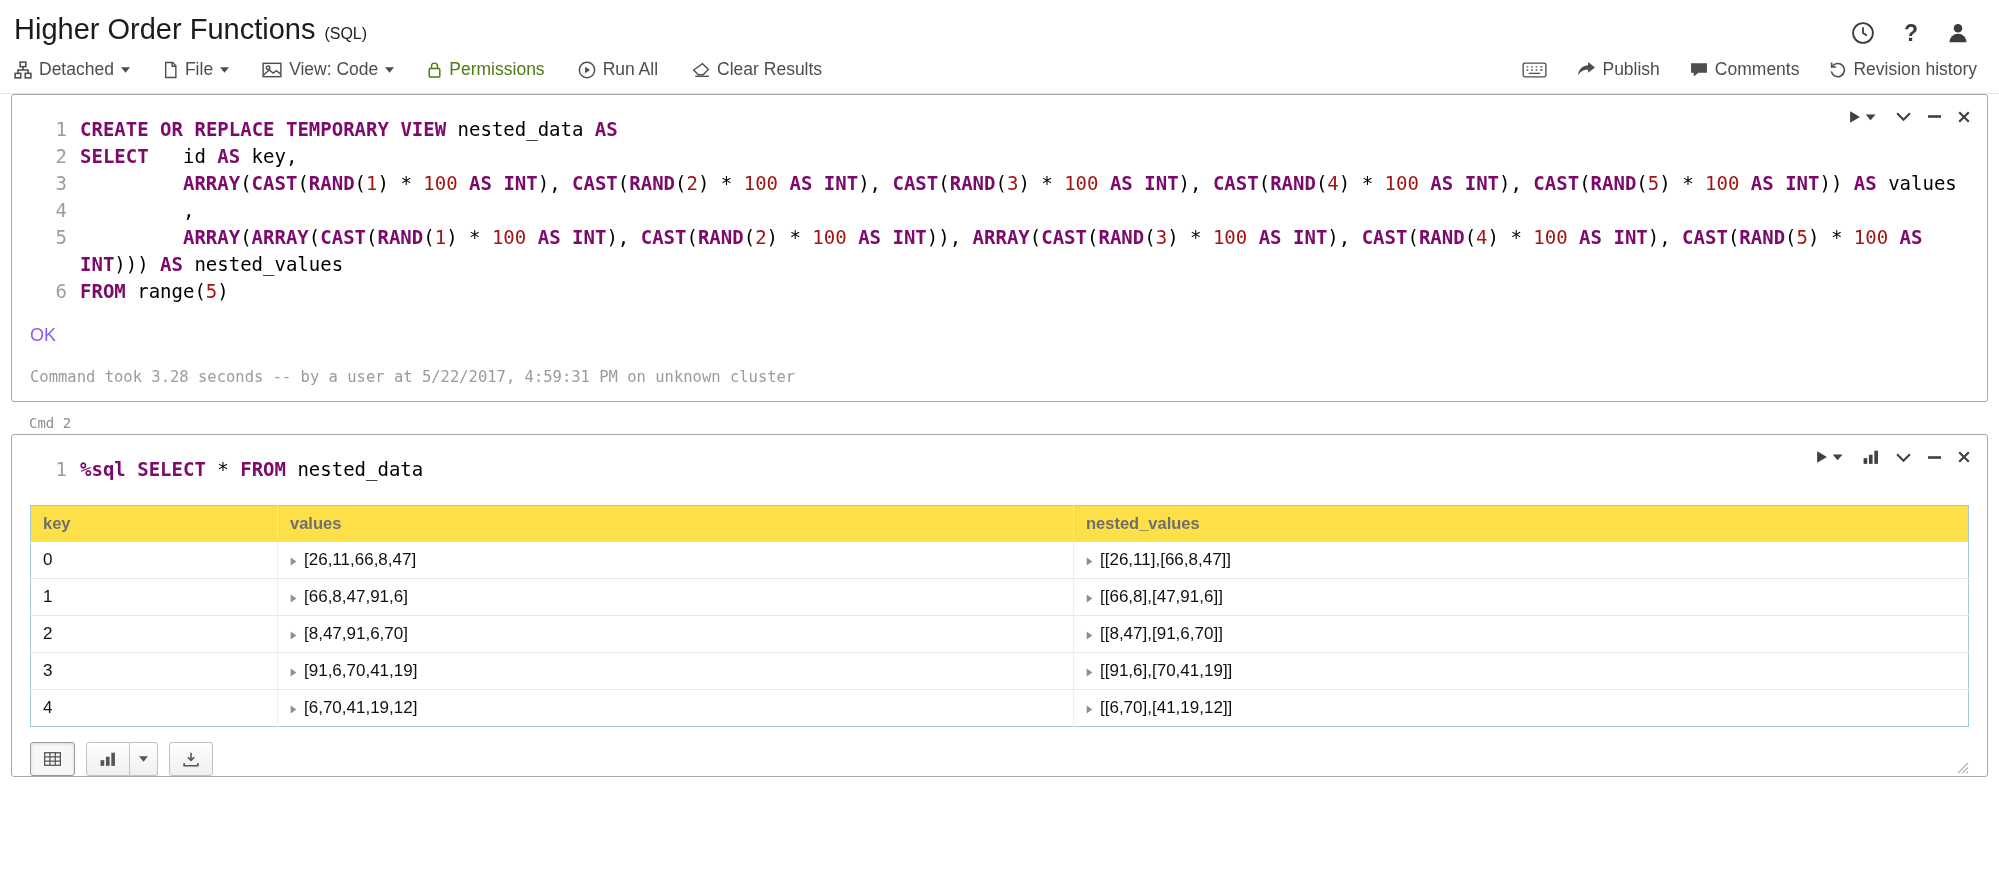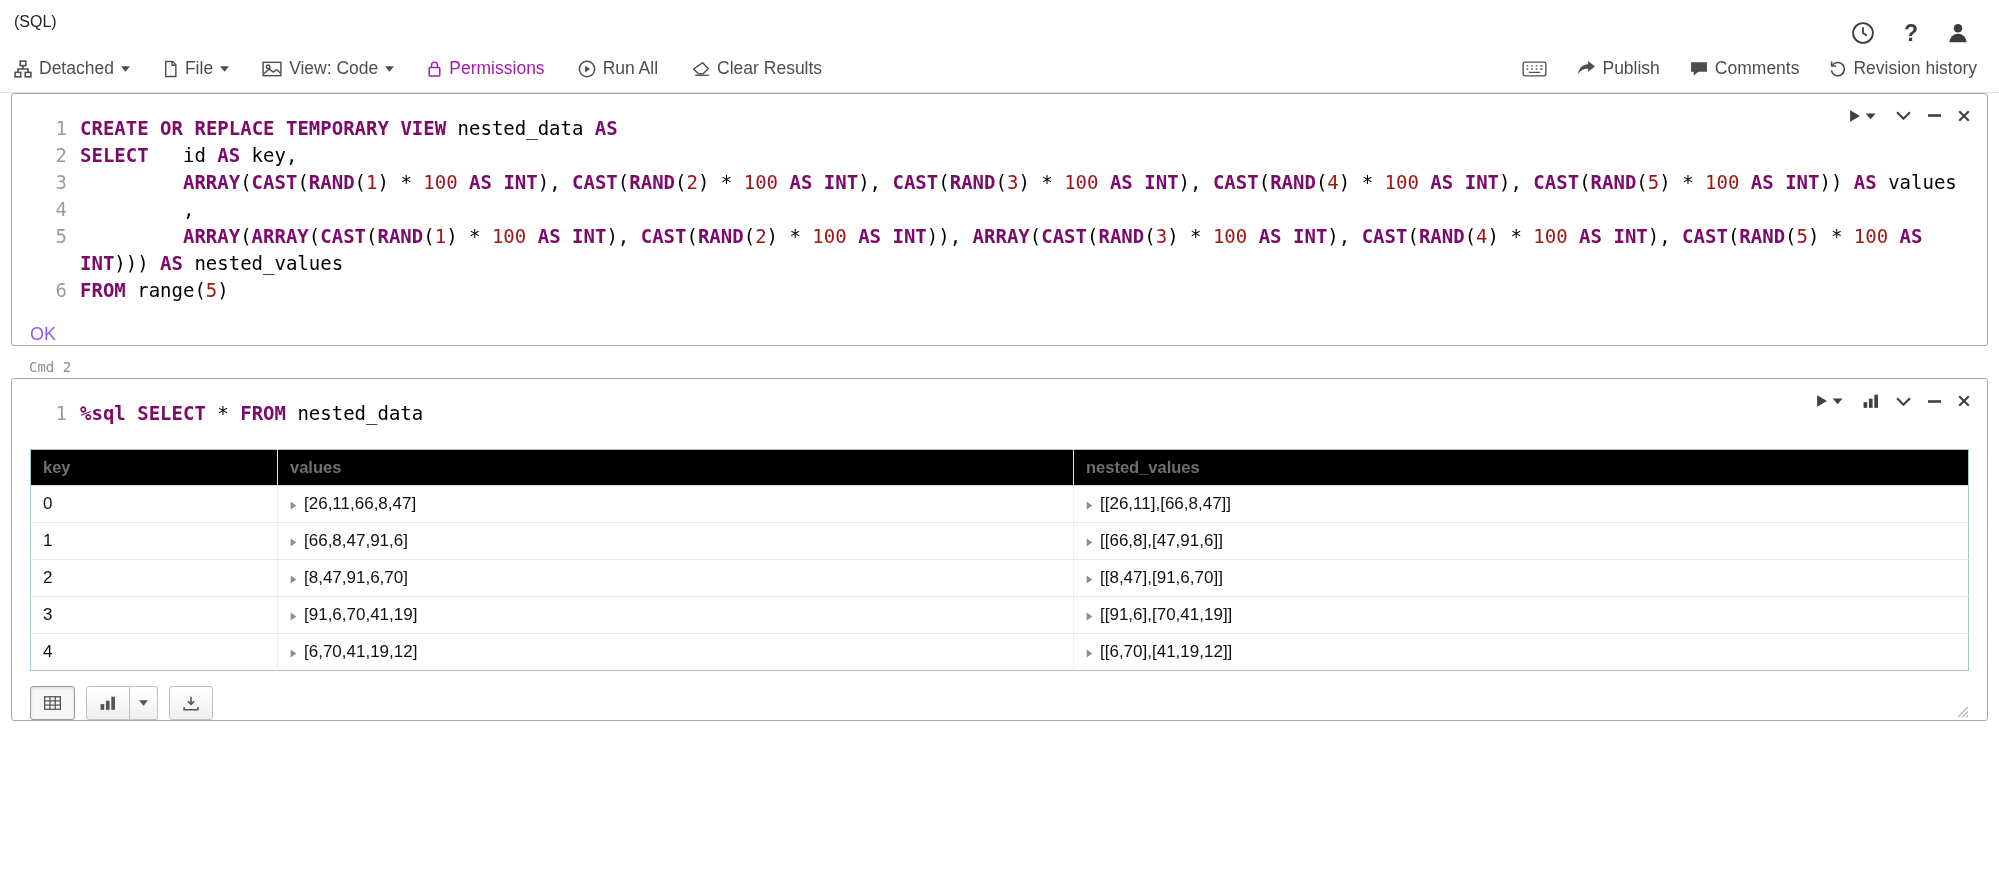--- a/index.html
+++ b/index.html
@@ -20,59 +20,60 @@
   .lang-badge{font-size:16px;color:#222;}
   .header-icons{display:flex;align-items:center;gap:29px;padding:8px 12px 0 0;color:#3c3c3c;}
   .header-icons .icon{cursor:pointer;}
   .help-glyph{font-size:23px;font-weight:700;color:#3c3c3c;cursor:pointer;line-height:24px;}
 
   
   .toolbar{display:flex;align-items:center;padding:11px 22px 13px 14px;border-bottom:1px solid #e2e2e2;font-size:17.5px;color:#4e4e4e;}
   .tb-left{display:flex;align-items:flex-start;gap:33px;}
   .tb-right{display:flex;align-items:center;gap:30px;margin-left:auto;justify-content:space-between;}
   .tb-item{display:inline-flex;align-items:center;gap:7px;cursor:pointer;white-space:nowrap;}
-  .tb-item.disabled{color:#a21caf;cursor:default;}
+  .tb-item.disabled{color:#4d7c0f;cursor:default;}
 
   
   .cmd-label{font-family:"DejaVu Sans Mono",monospace;font-size:14px;color:#8d8d8d;margin:13px 0 3px 29px;}
   .cell-box{margin:0 11px;border:1px solid #a8a8a8;border-radius:3px;position:relative;background:#fff;}
   .cell-actions{position:absolute;top:15px;right:17px;display:flex;align-items:center;gap:17px;color:#414141;z-index:2;}
   .cell-actions .icon{cursor:pointer;}
   .code-area{padding:21px 30px 4px 12px;cursor:text;}
   .code-line{display:flex;font-family:"DejaVu Sans Mono",monospace;font-size:19px;line-height:27px;}
   .gutter{flex:0 0 56px;padding-right:13px;text-align:right;color:#9c9c9c;user-select:none;}
   .code-text{flex:1;min-width:0;white-space:pre-wrap;word-break:break-word;color:#000;}
   .tok-kw{color:var(--keyword);font-weight:bold;}
   .tok-num{color:var(--number);}
   .tok-pl{color:#000;}
   .result-ok{font-size:18px;color:#8b5cf6;padding:16px 18px 0;}
   .cmd-footer{font-family:"DejaVu Sans Mono",monospace;font-size:15.5px;color:#9b9b9b;padding:22px 18px 15px;}
 
   
   .results-wrap{margin:18px 18px 0;}
   table.results{width:100%;table-layout:fixed;border-collapse:collapse;border:1px solid var(--table-border);}
-  .results th{font-size:16.5px;font-weight:700;color:#6f6f6f;background:#000000;text-align:left;padding:8px 12px;border-bottom:1px solid #d9d9d9;border-right:1px solid #e4e4e4;cursor:pointer;}
+  .results th{font-size:16.5px;font-weight:700;color:#6f6f6f;background:#fde047;text-align:left;padding:8px 12px;border-bottom:1px solid #d9d9d9;border-right:1px solid #e4e4e4;cursor:pointer;}
   .results td{font-size:17px;color:#101010;padding:8px 12px;border-top:1px solid #e8e8e8;border-right:1px solid #eeeeee;background:#fff;}
   .results tr > *:last-child{border-right:none;}
   .results td .expander{margin-right:7px;color:#8e8e8e;position:relative;top:1px;cursor:pointer;}
 
   
   .display-row{position:relative;margin:15px 18px 0;display:flex;align-items:center;gap:11px;}
   .btn-group{display:inline-flex;}
   .disp-btn{display:inline-flex;align-items:center;justify-content:center;height:34px;padding:0 13px;background:linear-gradient(#ffffff,#efefef);border:1px solid #c2c2c2;border-radius:3px;color:#555;cursor:pointer;}
   .btn-group .disp-btn:not(:last-child){border-top-right-radius:0;border-bottom-right-radius:0;}
   .btn-group .disp-btn:not(:first-child){border-top-left-radius:0;border-bottom-left-radius:0;border-left:0;padding:0 9px;}
   .disp-btn.active{border-color:#9b9b9b;background:#f7f7f7;box-shadow:inset 0 1px 3px rgba(0,0,0,.12);}
   .resize-grip{position:absolute;right:0;bottom:2px;cursor:nwse-resize;color:#b8b8b8;}
 </style>
 </head>
 <body>
 
 <header class="page-header">
   <div class="title-wrap">
+    <h1 class="page-title">Higher Order Functions</h1>
     <span class="lang-badge">(SQL)</span>
   </div>
   <div class="header-icons" id="header-icons">
       <span class="icon">
         <svg width="24" height="24" viewBox="0 0 16 16" fill="none" stroke="currentColor" stroke-width="1.2">
           <circle cx="8" cy="8" r="6.6"></circle>
           <path d="M8 4.2V8l2.6 1.6"></path>
         </svg>
       </span>
       <span class="help-glyph">?</span>
@@ -244,20 +245,21 @@
           <div class="code-line">
             <div class="gutter">5</div>
             <div class="code-text"><span class="tok-pl">         </span><span class="tok-kw">ARRAY</span><span class="tok-pl">(</span><span class="tok-kw">ARRAY</span><span class="tok-pl">(</span><span class="tok-kw">CAST</span><span class="tok-pl">(</span><span class="tok-kw">RAND</span><span class="tok-pl">(</span><span class="tok-num">1</span><span class="tok-pl">) * </span><span class="tok-num">100</span><span class="tok-pl"> </span><span class="tok-kw">AS</span><span class="tok-pl"> </span><span class="tok-kw">INT</span><span class="tok-pl">), </span><span class="tok-kw">CAST</span><span class="tok-pl">(</span><span class="tok-kw">RAND</span><span class="tok-pl">(</span><span class="tok-num">2</span><span class="tok-pl">) * </span><span class="tok-num">100</span><span class="tok-pl"> </span><span class="tok-kw">AS</span><span class="tok-pl"> </span><span class="tok-kw">INT</span><span class="tok-pl">)), </span><span class="tok-kw">ARRAY</span><span class="tok-pl">(</span><span class="tok-kw">CAST</span><span class="tok-pl">(</span><span class="tok-kw">RAND</span><span class="tok-pl">(</span><span class="tok-num">3</span><span class="tok-pl">) * </span><span class="tok-num">100</span><span class="tok-pl"> </span><span class="tok-kw">AS</span><span class="tok-pl"> </span><span class="tok-kw">INT</span><span class="tok-pl">), </span><span class="tok-kw">CAST</span><span class="tok-pl">(</span><span class="tok-kw">RAND</span><span class="tok-pl">(</span><span class="tok-num">4</span><span class="tok-pl">) * </span><span class="tok-num">100</span><span class="tok-pl"> </span><span class="tok-kw">AS</span><span class="tok-pl"> </span><span class="tok-kw">INT</span><span class="tok-pl">), </span><span class="tok-kw">CAST</span><span class="tok-pl">(</span><span class="tok-kw">RAND</span><span class="tok-pl">(</span><span class="tok-num">5</span><span class="tok-pl">) * </span><span class="tok-num">100</span><span class="tok-pl"> </span><span class="tok-kw">AS</span><span class="tok-pl"> </span><span class="tok-kw">INT</span><span class="tok-pl">))) </span><span class="tok-kw">AS</span><span class="tok-pl"> nested_values</span></div>
           </div>
           <div class="code-line">
             <div class="gutter">6</div>
             <div class="code-text"><span class="tok-kw">FROM</span><span class="tok-pl"> range(</span><span class="tok-num">5</span><span class="tok-pl">)</span></div>
           </div>
         </div>
       <div class="result-ok">OK</div>
+      <div class="cmd-footer">Command took 3.28 seconds -- by a user at 5/22/2017, 4:59:31 PM on unknown cluster</div>
     </div>
   </section>
 
   <section>
     <div class="cmd-label">Cmd 2</div>
     <div class="cell-box">
       <div class="cell-actions" id="actions-1">
           <span class="icon">
             <svg width="30" height="12" viewBox="0 0 26 10" fill="currentColor">
               <path d="M1 0l8.5 5L1 10z"></path>

